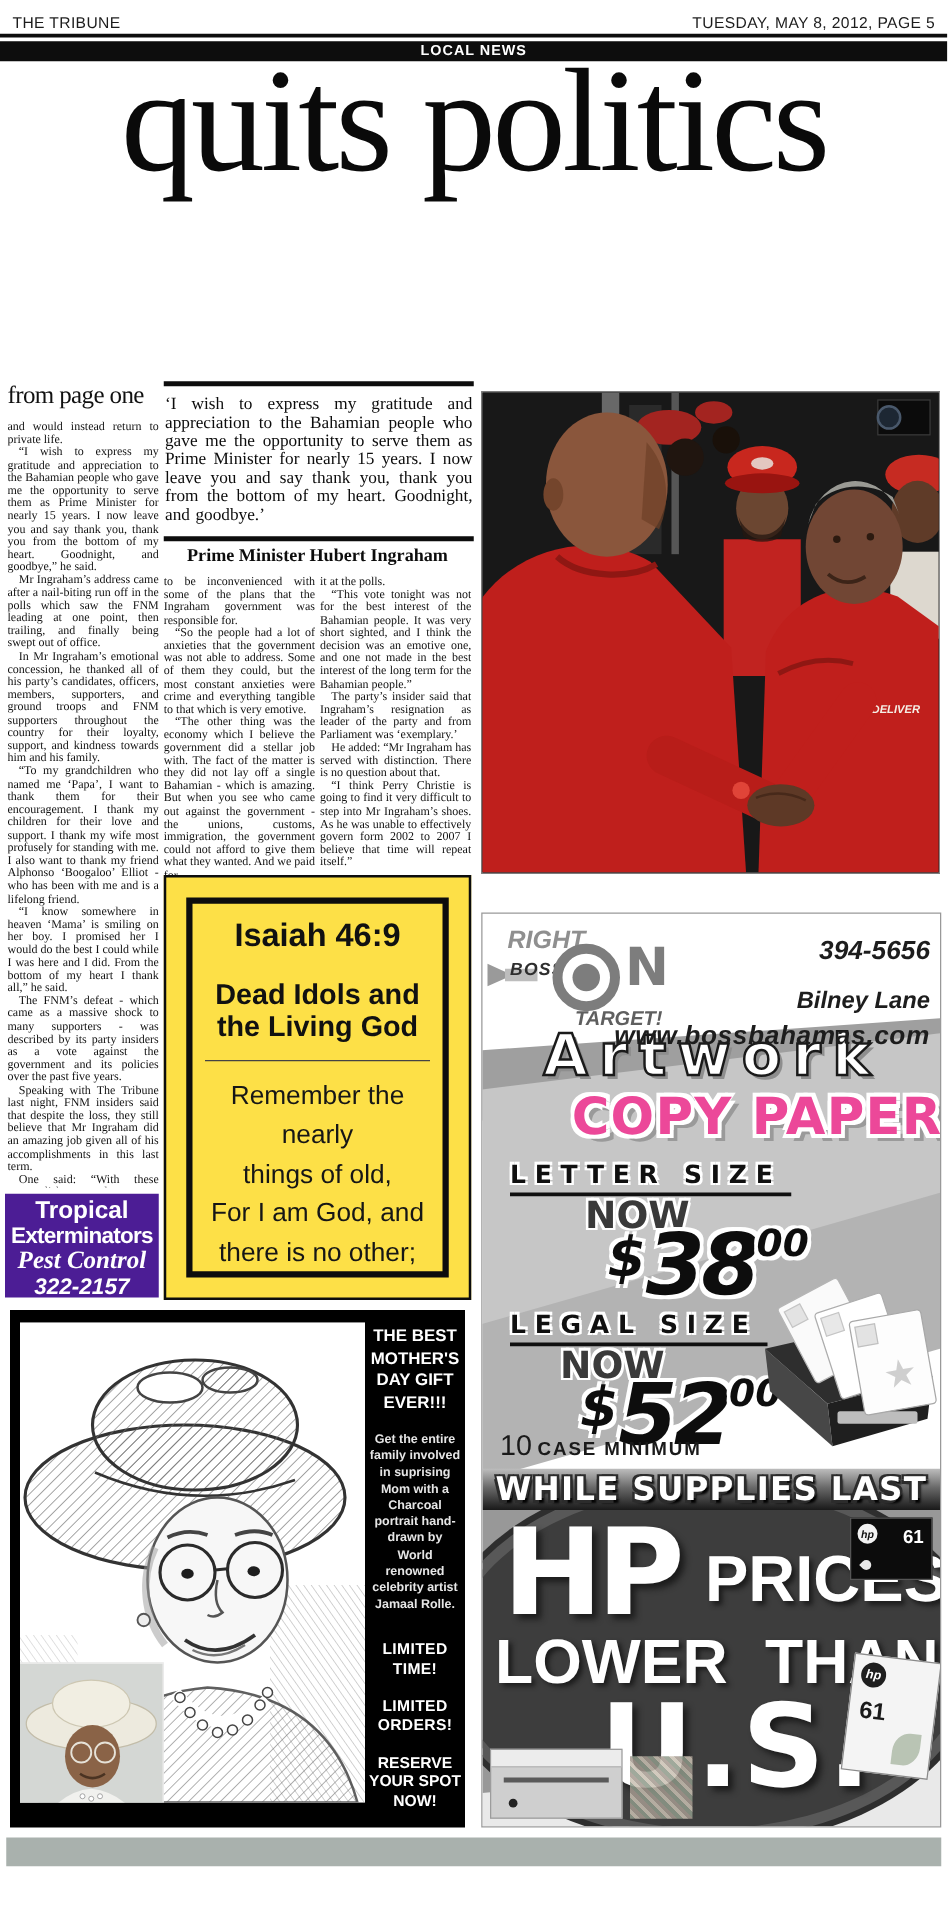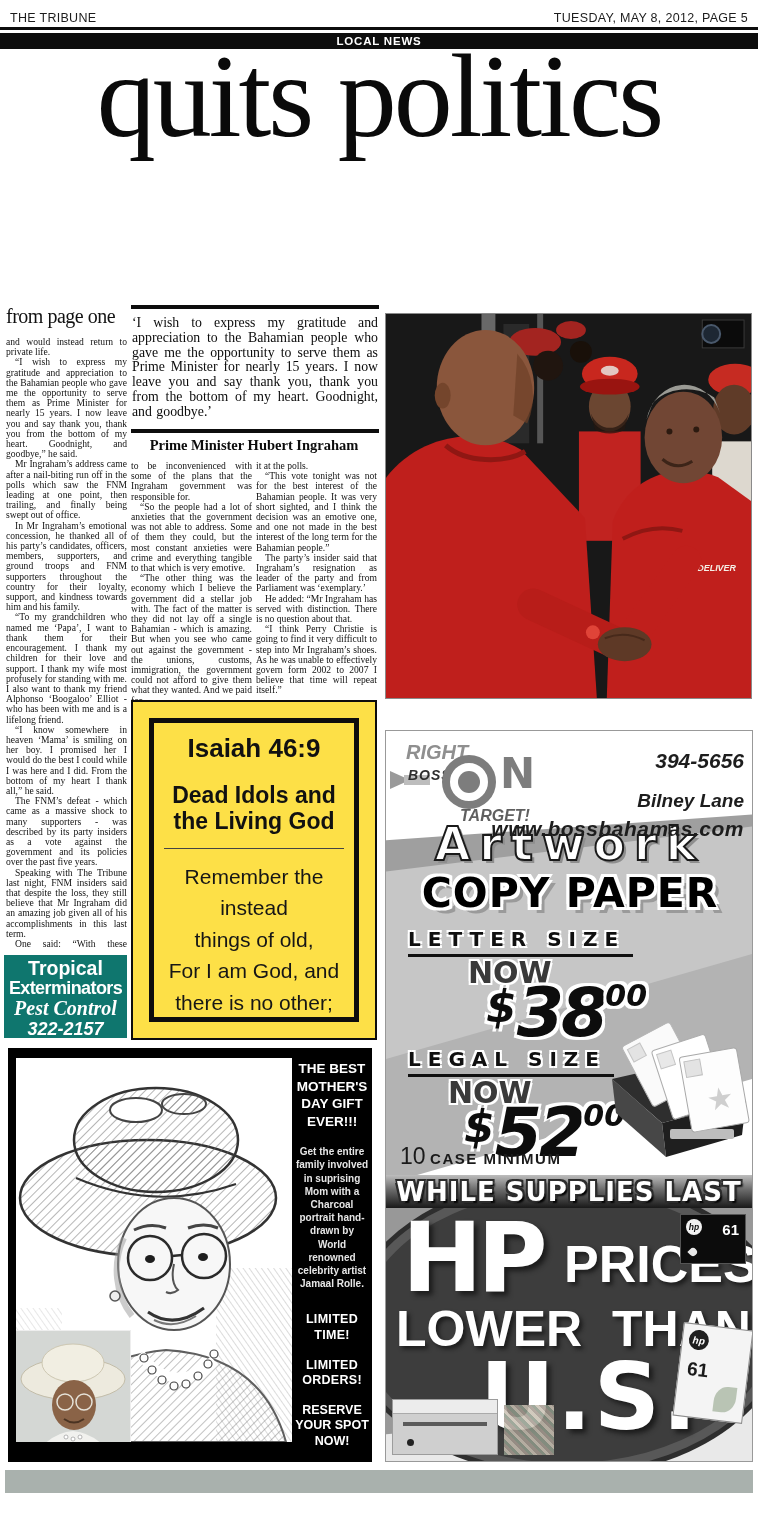--- a/index.html
+++ b/index.html
@@ -49,21 +49,21 @@
   .scripture{position:absolute;left:131px;top:700px;width:246px;height:340px;
      box-sizing:border-box;border:2px solid #0d0d0d;padding:16px;background:#fde047;}
   .scripture-inner{border:5px solid #0d0d0d;height:100%;box-sizing:border-box;
      text-align:center;font-family:"Liberation Sans",sans-serif;padding:10px 6px 0;overflow:hidden;}
   .s-ref{font-size:26px;font-weight:bold;}
   .s-title{font-size:23px;font-weight:bold;line-height:1.15;margin-top:18px;}
   .s-hr{border:none;border-top:1.5px solid #444;margin:13px 4px 12px;}
   .s-verse{font-size:21px;line-height:1.5;color:#161616;}
 
   
-  .tropical{position:absolute;left:4px;top:955px;width:123px;height:83px;background:#0f766e;
+  .tropical{position:absolute;left:4px;top:955px;width:123px;height:83px;background:#4c1d95;
      color:#fff;text-align:center;padding-top:4px;box-sizing:border-box;}
   .t1,.t2{font-family:"Liberation Sans",sans-serif;font-weight:bold;line-height:1.02;}
   .t1{font-size:19.5px;}
   .t2{font-size:18px;letter-spacing:-.6px;}
   .t3{font-style:italic;font-weight:bold;font-size:20px;line-height:1.1;}
   .t4{font-family:"Liberation Sans",sans-serif;font-weight:bold;font-style:italic;font-size:18px;}
 
   
   .mothers{position:absolute;left:8px;top:1048px;width:364px;height:414px;background:#000;}
   .m-portrait{position:absolute;left:8px;top:10px;width:276px;height:384px;background:#fff;overflow:hidden;}
@@ -99,22 +99,22 @@
      border-bottom:9px solid transparent;border-left:20px solid #9a9a9a;}
   .lg-dart2{position:absolute;top:34px;left:14px;width:26px;height:10px;background:#bdbdbd;}
 
   .g-band1{position:absolute;top:96px;left:-20px;width:420px;height:56px;background:#9f9f9f;transform:rotate(-4deg);}
   .g-band2{position:absolute;top:118px;left:-30px;width:440px;height:230px;background:#c6c6c6;transform:rotate(-7deg);}
   .g-band3{position:absolute;top:276px;left:-40px;width:460px;height:120px;background:#b3b3b3;transform:rotate(-16deg);}
 
   .b-artwork{position:absolute;top:86px;left:0;width:368px;text-align:center;font-size:46px;
      font-weight:bold;color:#fff;letter-spacing:9px;-webkit-text-stroke:2px #1a1a1a;
      text-shadow:3px 3px 0 #8e8e8e;z-index:4;font-family:"DejaVu Sans",sans-serif;}
-  .b-copypaper{position:absolute;top:138px;left:0;width:368px;text-align:center;font-size:41px;
-     font-weight:800;color:#000000;letter-spacing:1px;z-index:4;font-family:"DejaVu Sans",sans-serif;
+  .b-copypaper{position:absolute;top:138px;left:0;width:368px;text-align:right;font-size:41px;
+     font-weight:800;color:#ec4899;letter-spacing:1px;z-index:4;font-family:"DejaVu Sans",sans-serif;
      text-shadow:-3px -3px 0 #fff,3px -3px 0 #fff,-3px 3px 0 #fff,3px 3px 0 #fff,6px 6px 0 #9a9a9a;}
   .b-size{position:absolute;font-size:20px;font-weight:800;letter-spacing:7px;color:#101010;
      border-bottom:3px solid #101010;padding:0 8px 3px 0;z-index:4;font-family:"DejaVu Sans",sans-serif;
      text-shadow:-2px -2px 0 #fff,2px -2px 0 #fff,-2px 2px 0 #fff,2px 2px 0 #fff;}
   #lettersize{top:196px;left:22px;}
   #legalsize{top:316px;left:22px;}
   .b-now{position:absolute;font-size:30px;font-weight:800;color:#3a3a3a;z-index:4;
      font-family:"DejaVu Sans",sans-serif;
      text-shadow:-2px -2px 0 #fff,2px -2px 0 #fff,-2px 2px 0 #fff,2px 2px 0 #fff;}
   #now1{top:224px;left:82px;}
@@ -284,21 +284,21 @@
     </svg>
   </div>
 
 
   <div class="scripture">
     <div class="scripture-inner">
       <div class="s-ref">Isaiah 46:9</div>
       <div class="s-title">Dead Idols and the Living God</div>
       <hr class="s-hr">
       <div class="s-verse">
-        <div>Remember the instead</div>
+        <div>Remember the nearly</div>
         <div>things of old,</div>
         <div>For I am God, and</div>
         <div>there is no other;</div>
         <div>I am God, and there is</div>
         <div>none like Me,</div>
       </div>
     </div>
   </div>
 
   <div class="tropical">

